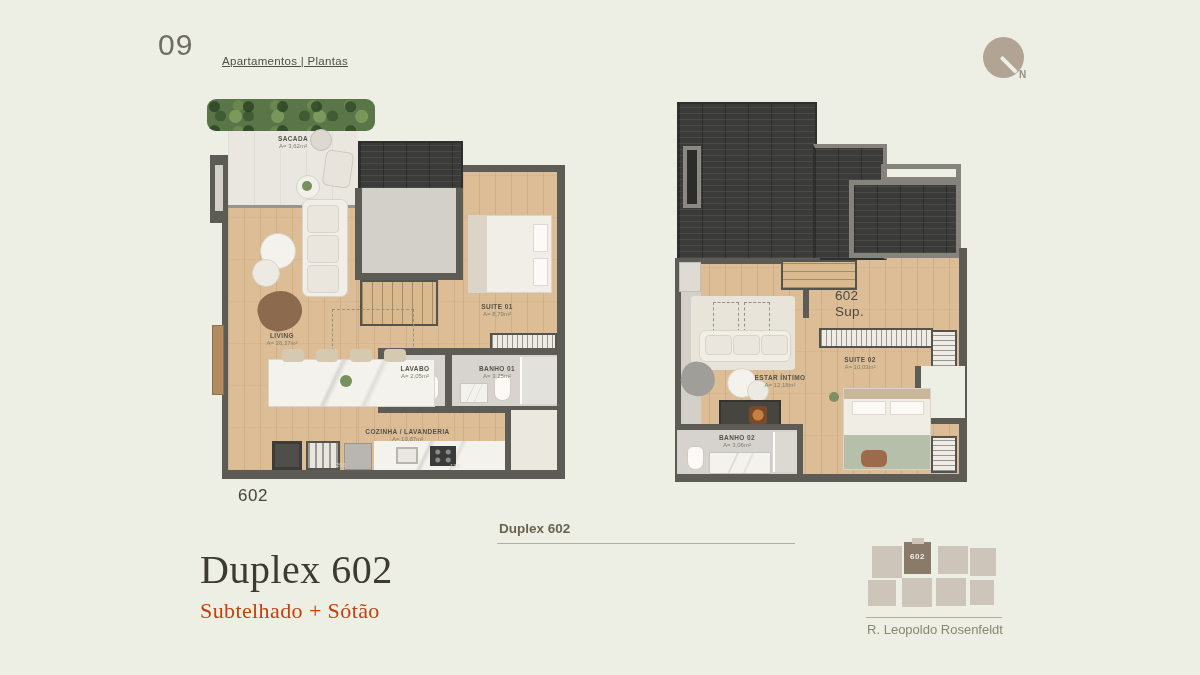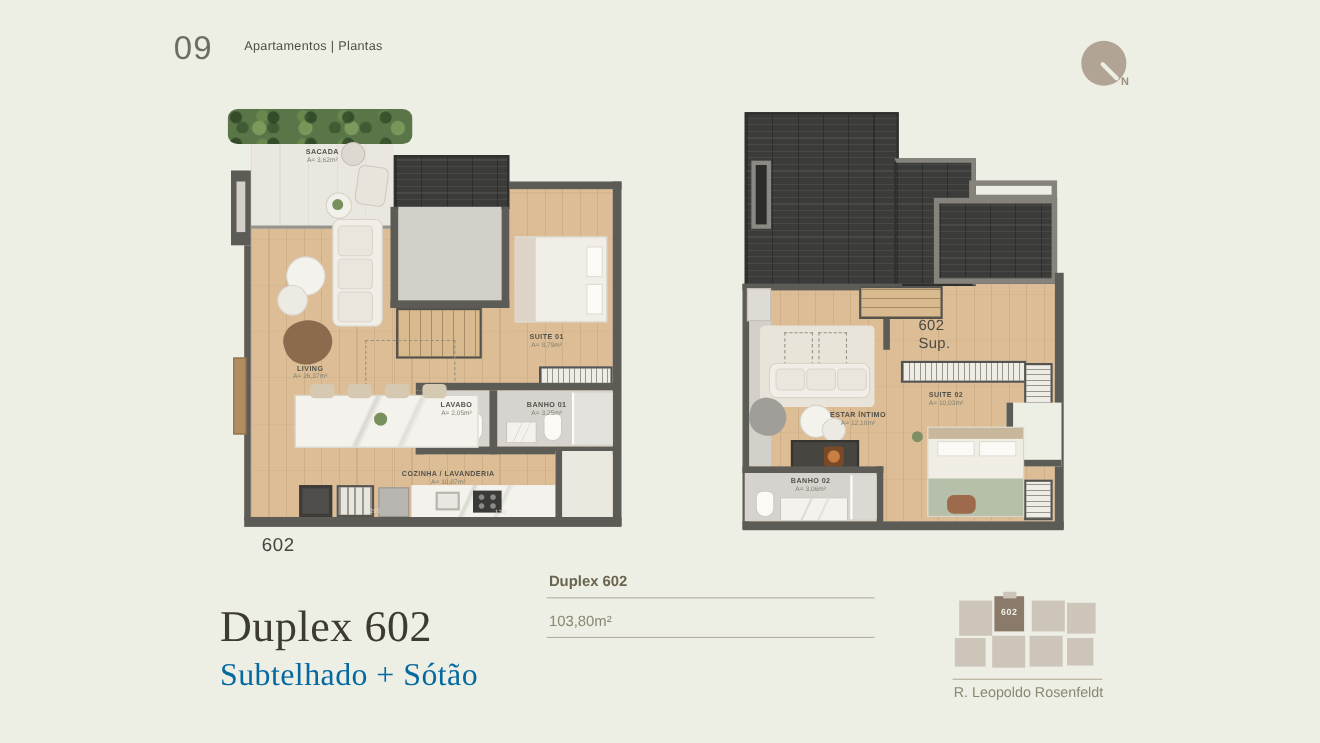--- a/index.html
+++ b/index.html
@@ -24,21 +24,21 @@
   .stairsV{background-color:#d9ba8e;background-image:repeating-linear-gradient(90deg,rgba(70,50,30,.35) 0 1px,transparent 1px 10px);border:2px solid #55534e;box-sizing:border-box;}
   .stairsH{background-color:#d9ba8e;background-image:repeating-linear-gradient(0deg,rgba(70,50,30,.35) 0 1px,transparent 1px 8px);border:2px solid #55534e;box-sizing:border-box;}
   .kblock{background:#cdc4ba;}
   .spec-row{display:flex;justify-content:space-between;align-items:flex-end;border-bottom:1px solid #b5ae9b;padding:0 2px 7px;font-size:13.5px;color:#8c8673;}
   .titleSerif{font-family:"Liberation Serif",serif;}
 </style>
 </head>
 <body>
 
 <div class="a" style="left:158px;top:28px;font-size:30px;font-weight:300;letter-spacing:1px;color:#6e6d63;">09</div>
-<div class="a" style="left:222px;top:36px;font-size:11.5px;letter-spacing:.3px;color:#504f45;">Apartamentos | Plantas</div>
+<div class="a" style="left:222px;top:55px;font-size:11.5px;letter-spacing:.3px;color:#504f45;text-decoration:underline;">Apartamentos | Plantas</div>
 
 <div class="a" style="left:983px;top:37px;width:60px;height:60px;">
   <div class="a circle" style="left:0;top:0;width:41px;height:41px;background:#b1a494;"></div>
   <div class="a" style="left:18px;top:18px;width:22px;height:4px;background:#edeee4;transform:rotate(45deg);transform-origin:0 50%;border-radius:2px;"></div>
   <div class="a" style="left:36px;top:32px;font-size:10px;font-weight:700;color:#9c8e7c;">N</div>
 </div>
 
 <div class="a" style="left:210px;top:103px;width:355px;height:385px;">
 
   <div class="a wood" style="left:18px;top:105px;width:130px;height:262px;"></div>
@@ -212,28 +212,25 @@
     <div class="rname">SUITE 02</div>
       <div class="rarea">A= 10,03m²</div>
   </div>
   <div class="a rlabel" style="left:17px;top:334px;width:90px;">
     <div class="rname">BANHO 02</div>
       <div class="rarea">A= 3,06m²</div>
   </div>
 </div>
 
 <div class="a titleSerif" style="left:200px;top:546px;font-size:40px;color:#3c3a31;letter-spacing:.5px;">Duplex 602</div>
-<div class="a titleSerif" style="left:200px;top:598px;font-size:29px;color:#0369a1;letter-spacing:.4px;">Subtelhado + Sótão</div>
+<div class="a titleSerif" style="left:200px;top:598px;font-size:22px;color:#c2410c;letter-spacing:.4px;">Subtelhado + Sótão</div>
 
 <div class="a" style="left:497px;top:518px;width:298px;">
   <div class="spec-row" style="padding-top:3px;">
     <span style="font-weight:700;color:#6a644f;">Duplex 602</span>
-  </div>
-  <div class="spec-row" style="padding-top:13px;">
-    <span>103,80m²</span>
   </div>
 </div>
 
 <div class="a" style="left:866px;top:538px;width:138px;height:100px;">
   <div class="a kblock" style="left:6px;top:8px;width:30px;height:32px;"></div>
   <div class="a" style="left:38px;top:4px;width:27px;height:32px;background:#897a69;">
     <div style="text-align:center;margin-top:10px;font-size:8px;font-weight:700;color:#f3f1ea;letter-spacing:.5px;">602</div>
   </div>
   <div class="a kblock" style="left:46px;top:0;width:12px;height:6px;"></div>
   <div class="a kblock" style="left:72px;top:8px;width:30px;height:28px;"></div>

